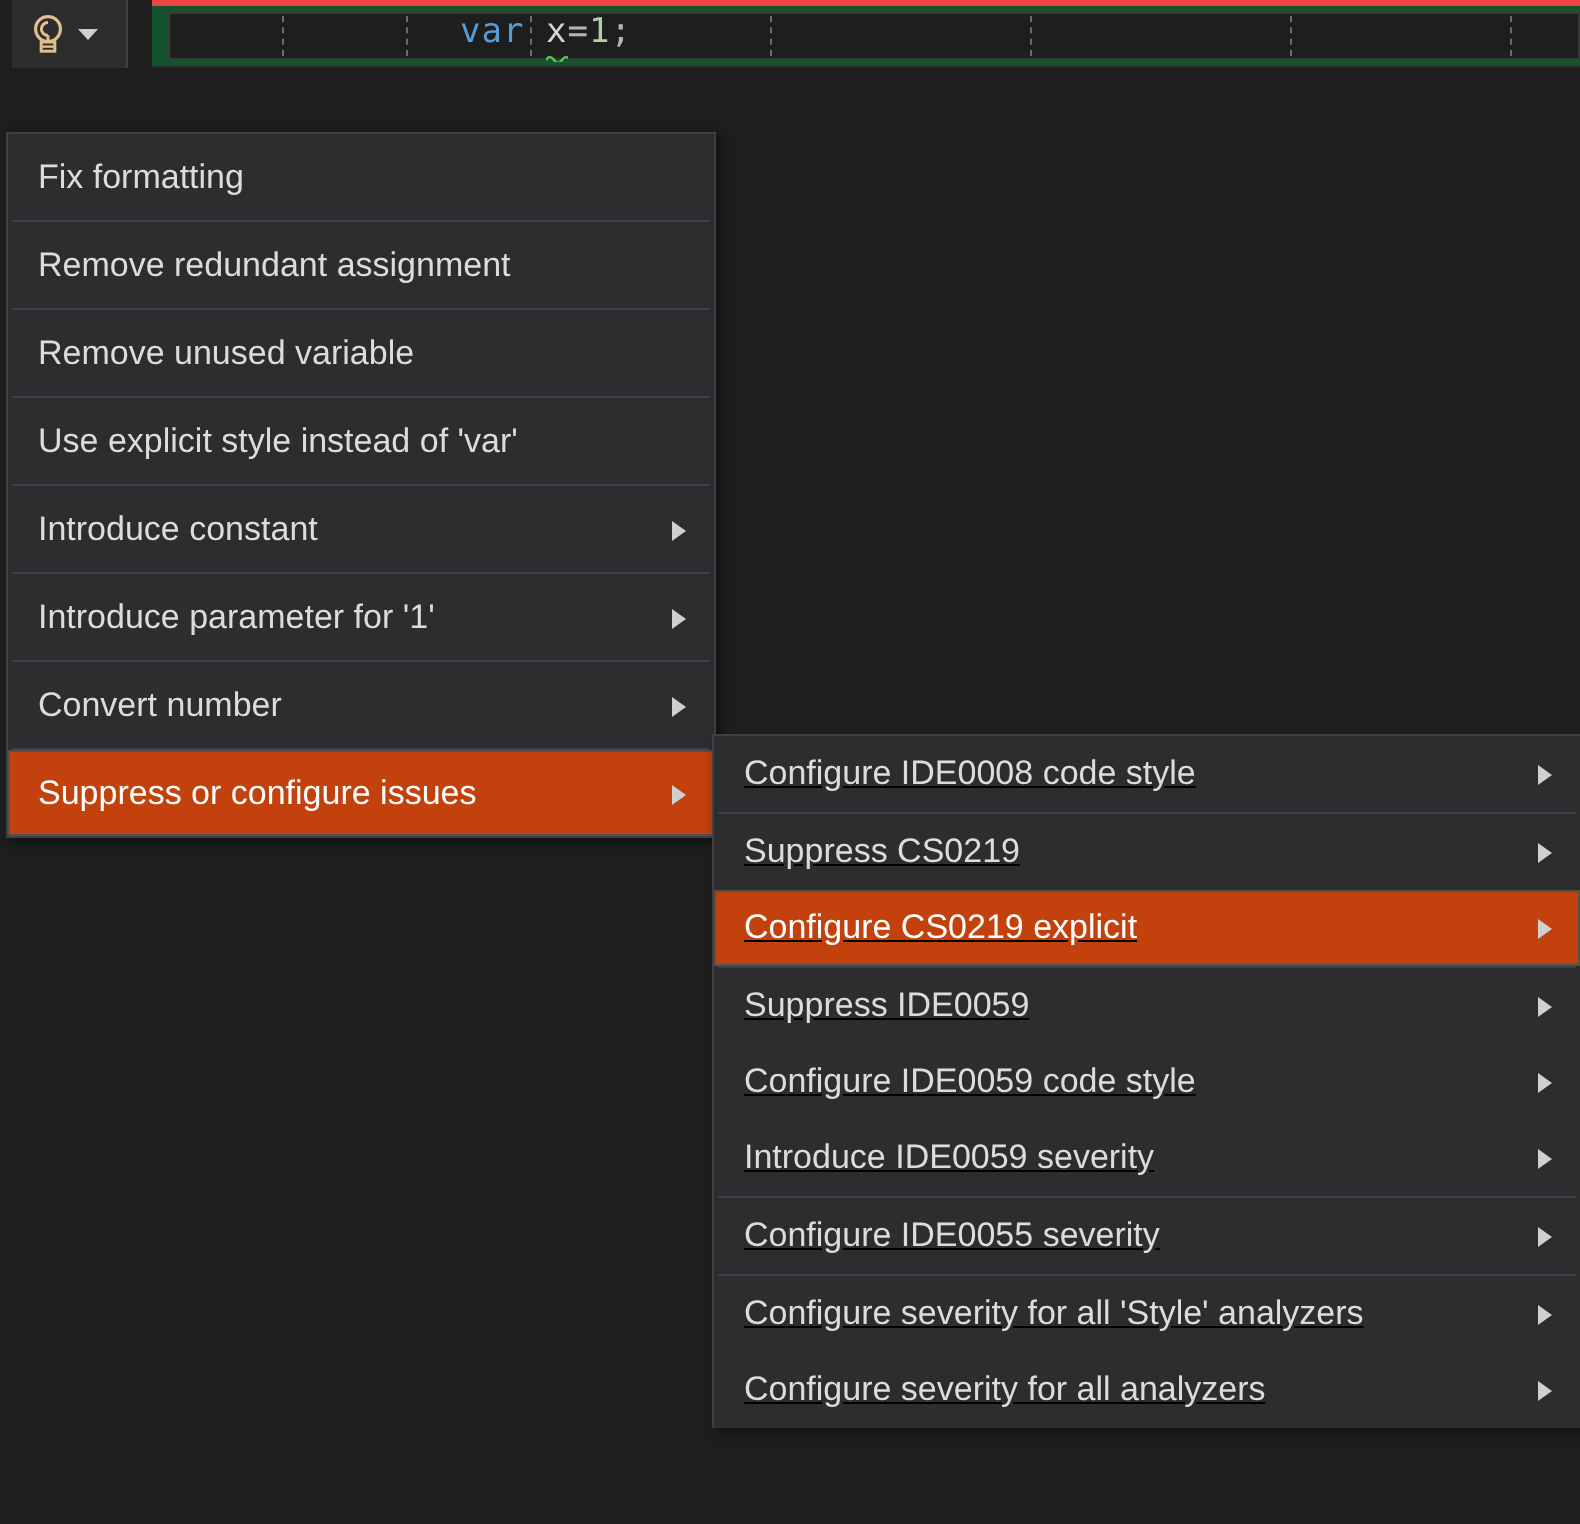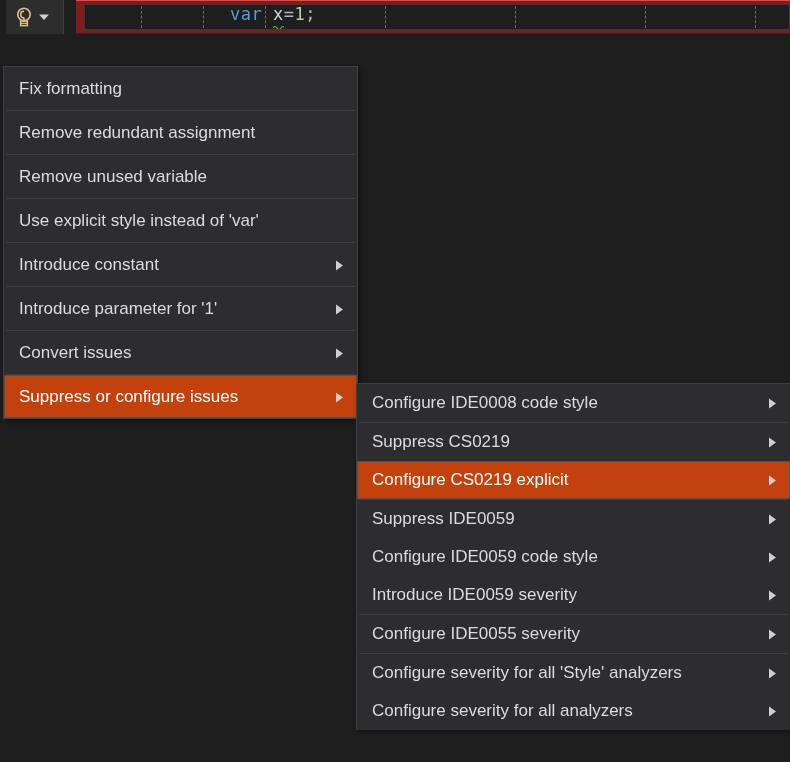--- a/index.html
+++ b/index.html
@@ -35,22 +35,22 @@
     padding-left: 8px;
     box-sizing: border-box;
   }
   #lightbulb-button .bulb { width: 20px; height: 22px; display:block; }
   #lightbulb-button .chev { width: 12px; height: 10px; display:block; }
 
   #code-line {
     position: absolute;
     left: 76px; top: 0;
     right: 0; height: 34px;
-    background: #7f1d1d;
-    border-top: 1px solid #ef4444;
+    background: #14532d;
+    border-top: 3px solid #ef4444;
     border-bottom: 1px solid #2a2a2a;
     box-sizing: border-box;
   }
   #code-line .inner {
     position: absolute;
     left: 8px; top: 3px;
     right: 0; bottom: 3px;
     background: #1e1e1e;
     border: 1px solid #3a3a3a;
     box-sizing: border-box;
@@ -125,24 +125,25 @@
   #primary-menu {
     left: 3px;
     top: 34px;
     width: 355px;
   }
   #primary-menu .menu-item { height: 43px; }
 
   
   #submenu {
     left: 356px;
-    top: 351px;
+    top: 335px;
     width: 434px;
     border-right: none;
     border-bottom: none;
+    text-decoration: underline;
   }
   #submenu .menu-item { height: 38px; }
 </style>
 </head>
 <body>
 
 <div id="editor-strip">
 
   <div id="lightbulb-button">
     <span class="bulb-wrap">
@@ -206,21 +207,21 @@
     </div>
     <div class="separator"></div>
     <div class="menu-item">
       <span class="label">Introduce parameter for '1'</span>
       <span class="sub-arrow"><svg width="9" height="11" viewBox="0 0 9 11" xmlns="http://www.w3.org/2000/svg">
           <path d="M1 0.5 L8 5.5 L1 10.5 Z" fill="#d0d0d0"></path>
         </svg></span>
     </div>
     <div class="separator"></div>
     <div class="menu-item">
-      <span class="label">Convert issues</span>
+      <span class="label">Convert number</span>
       <span class="sub-arrow"><svg width="9" height="11" viewBox="0 0 9 11" xmlns="http://www.w3.org/2000/svg">
           <path d="M1 0.5 L8 5.5 L1 10.5 Z" fill="#d0d0d0"></path>
         </svg></span>
     </div>
     <div class="separator"></div>
     <div class="menu-item selected">
       <span class="label">Suppress or configure issues</span>
       <span class="sub-arrow"><svg width="9" height="11" viewBox="0 0 9 11" xmlns="http://www.w3.org/2000/svg">
           <path d="M1 0.5 L8 5.5 L1 10.5 Z" fill="#d0d0d0"></path>
         </svg></span>

